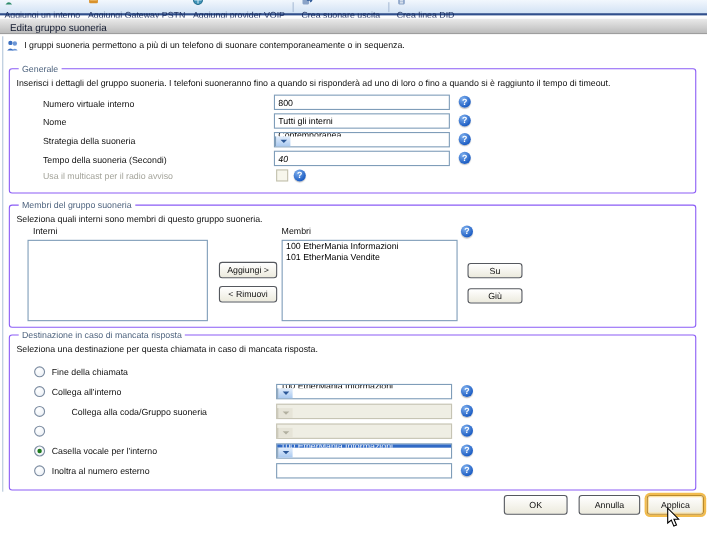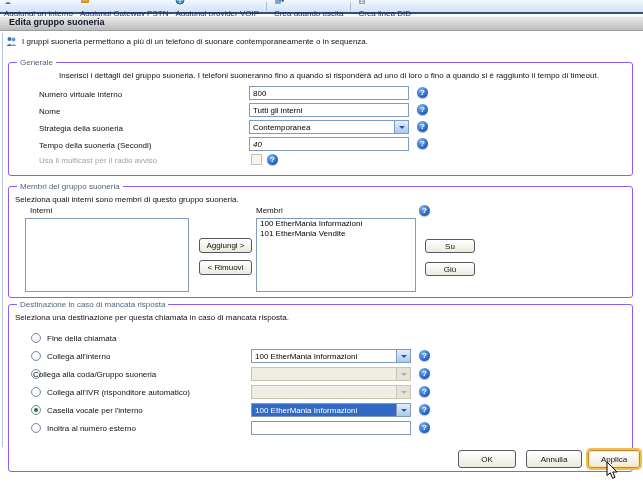--- a/index.html
+++ b/index.html
@@ -18,22 +18,22 @@
   }
   .tb-item { display:flex; align-items:flex-start; gap:4px; color:#16295b; cursor:pointer; white-space:nowrap;flex-direction:column; }
   .tb-icon { width:10px; height:10px; display:inline-flex; }
   .tb-sep { width:1px; height:9px; background:#aabdd6; }
 
   
   .titlebar {
     position:absolute; left:0; top:16px; width:643px; height:15px;
     background:linear-gradient(#eaeaea,#bcbcbc);
     border-top:1px solid #f8f8f8; border-bottom:1px solid #9e9e9e;
-    display:flex; align-items:flex-start; padding-left:9px;
-    font-weight:bold; font-size:9px; color:#10182e;
+    display:flex; align-items:flex-end; padding-left:9px;
+    font-weight:normal; font-size:9px; color:#10182e;
   }
 
   
   .intro { position:absolute; left:6px; top:36px; display:flex; align-items:center; gap:6px; color:#111; }
   .left-rail { position:absolute; left:2px; top:33px; width:1px; height:414px; background:#b4c6da; }
 
   
   .group { position:absolute; left:8px; width:625px; border:1px solid #8b5cf6; border-radius:3px; background:#fff; }
   .legend { position:absolute; top:-5px; left:8px; background:#fff; padding:0 3px; color:#4f647f; white-space:nowrap; }
   .desc { position:absolute; left:6px; color:#101010; white-space:nowrap; }
@@ -42,21 +42,21 @@
 
   
   .tb-input {
     position:absolute; width:160px; height:14px;
     border:1px solid #7f9db9; background:#fff;
     font-family:"Liberation Sans", sans-serif; font-size:8px; padding:0 3px; color:#000;
   }
   .select {
     position:absolute; width:160px; height:14px;
     border:1px solid #7f9db9; background:#fff;
-    display:flex; align-items:stretch; cursor:pointer;
+    display:flex; align-items:stretch; cursor:pointer;flex-direction:column;
   }
   .select .sel-text { flex:1; display:flex; align-items:center; padding:0 3px; overflow:hidden; white-space:nowrap; }
   .select .sel-text.hl { background:#316ac5; color:#fff; }
   .sel-arrow {
     width:14px; border-left:1px solid #7f9db9;
     background:linear-gradient(#e3eefc,#a9c9f0);
     display:flex; align-items:center; justify-content:center;
   }
   .sel-arrow::after { content:""; border:3px solid transparent; border-top-color:#2b5797; margin-top:3px; }
   .select.disabled { background:#efeee4; border-color:#c6c4b4; cursor:default; }
@@ -139,21 +139,21 @@
     <span>Aggiungi provider VOIP</span>
   </div>
   <div class="tb-sep"></div>
   <div class="tb-item">
     <span class="tb-icon">
       <svg width="10" height="10">
           <rect x="1" y="2" width="6" height="7" rx="1" fill="#8aa3c8"></rect>
           <path d="M5 5 H10 M8 3.2 L10 5 L8 6.8" stroke="#2b5797" stroke-width="1.2" fill="none"></path>
         </svg>
     </span>
-    <span>Crea quando uscita</span>
+    <span>Crea suonare uscita</span>
   </div>
   <div class="tb-sep"></div>
   <div class="tb-item">
     <span class="tb-icon">
       <svg width="10" height="10">
           <rect x="1" y="2" width="6" height="7" rx="1" fill="#8aa3c8"></rect>
           <path d="M2.5 4 H5.5 M2.5 5.8 H5.5 M2.5 7.6 H5.5" stroke="#ffffff" stroke-width=".9"></path>
           <circle cx="8" cy="3" r="1.8" fill="#49a14d"></circle>
         </svg>
     </span>
@@ -173,21 +173,21 @@
         <circle cx="7.5" cy="3.5" r="2" fill="#6c96d6"></circle>
         <path d="M0.5 10 Q3.5 6 6.5 10 Z" fill="#3a6ebf"></path>
         <path d="M4.5 10 Q7.5 6.6 10.5 10 Z" fill="#6c96d6"></path>
       </svg>
   </span>
   <span>I gruppi suoneria permettono a più di un telefono di suonare contemporaneamente o in sequenza.</span>
 </div>
 
 <div class="group" style="top:62px; height:114px;">
   <span class="legend">Generale</span>
-  <span class="desc" style="top:8px;margin-left:44px;">Inserisci i dettagli del gruppo suoneria. I telefoni suoneranno fino a quando si risponderà ad uno di loro o fino a quando si è raggiunto il tempo di timeout.</span>
+  <span class="desc" style="top:8px;">Inserisci i dettagli del gruppo suoneria. I telefoni suoneranno fino a quando si risponderà ad uno di loro o fino a quando si è raggiunto il tempo di timeout.</span>
 
   <span class="flabel" style="left:30px; top:27px;">Numero virtuale interno</span>
   <input class="tb-input" style="left: 240px; top: 23px;" value="800">
   <span class="help" style="left:408px; top:24px;">?</span>
 
   <span class="flabel" style="left:30px; top:44px;">Nome</span>
   <input class="tb-input" style="left: 240px; top: 40px;" value="Tutti gli interni">
   <span class="help" style="left:408px; top:41px;">?</span>
 
   <span class="flabel" style="left:30px; top:61px;">Strategia della suoneria</span>
@@ -229,45 +229,44 @@
   </div>
 
   <div class="btn" style="left:416px; top:52px; width:50px; height:14px;">
     <span>Su</span>
   </div>
   <div class="btn" style="left:416px; top:75px; width:50px; height:14px;">
     <span>Giù</span>
   </div>
 </div>
 
-<div class="group" style="top:304px; height:168px;padding-left:28px;">
+<div class="group" style="top:304px; height:142px;padding-left:28px;">
   <span class="legend">Destinazione in caso di mancata risposta</span>
   <span class="desc" style="top:8px;">Seleziona una destinazione per questa chiamata in caso di mancata risposta.</span>
 
   <span class="radio" style="left:22px; top:28px;"></span>
   <span class="flabel" style="left:38px; top:29px;">Fine della chiamata</span>
 
   <span class="radio" style="left:22px; top:46px;"></span>
   <span class="flabel" style="left:38px; top:47px;">Collega all'interno</span>
   <div class="select" style="left:242px; top:44px;">
     <span class="sel-text">100 EtherMania Informazioni</span>
     <span class="sel-arrow"></span>
   </div>
   <span class="help" style="left:410px; top:45px;">?</span>
 
   <span class="radio" style="left:22px; top:64px;"></span>
-  <span class="flabel" style="left:24px; top:65px;">Collega alla coda/Gruppo suoneria</span>
+  <span class="flabel" style="left:56px; top:65px;">Collega alla coda/Gruppo suoneria</span>
   <div class="select disabled" style="left:242px; top:62px;">
     <span class="sel-text"></span>
     <span class="sel-arrow"></span>
   </div>
   <span class="help" style="left:410px; top:63px;">?</span>
 
   <span class="radio" style="left:22px; top:82px;"></span>
-  <span class="flabel" style="left:38px; top:83px;">Collega all'IVR (risponditore automatico)</span>
   <div class="select disabled" style="left:242px; top:80px;">
     <span class="sel-text"></span>
     <span class="sel-arrow"></span>
   </div>
   <span class="help" style="left:410px; top:81px;">?</span>
 
   <span class="radio checked" style="left:22px; top:100px;"></span>
   <span class="flabel" style="left:38px; top:101px;">Casella vocale per l'interno</span>
   <div class="select" style="left:242px; top:98px;">
     <span class="sel-text hl">100 EtherMania Informazioni</span>

